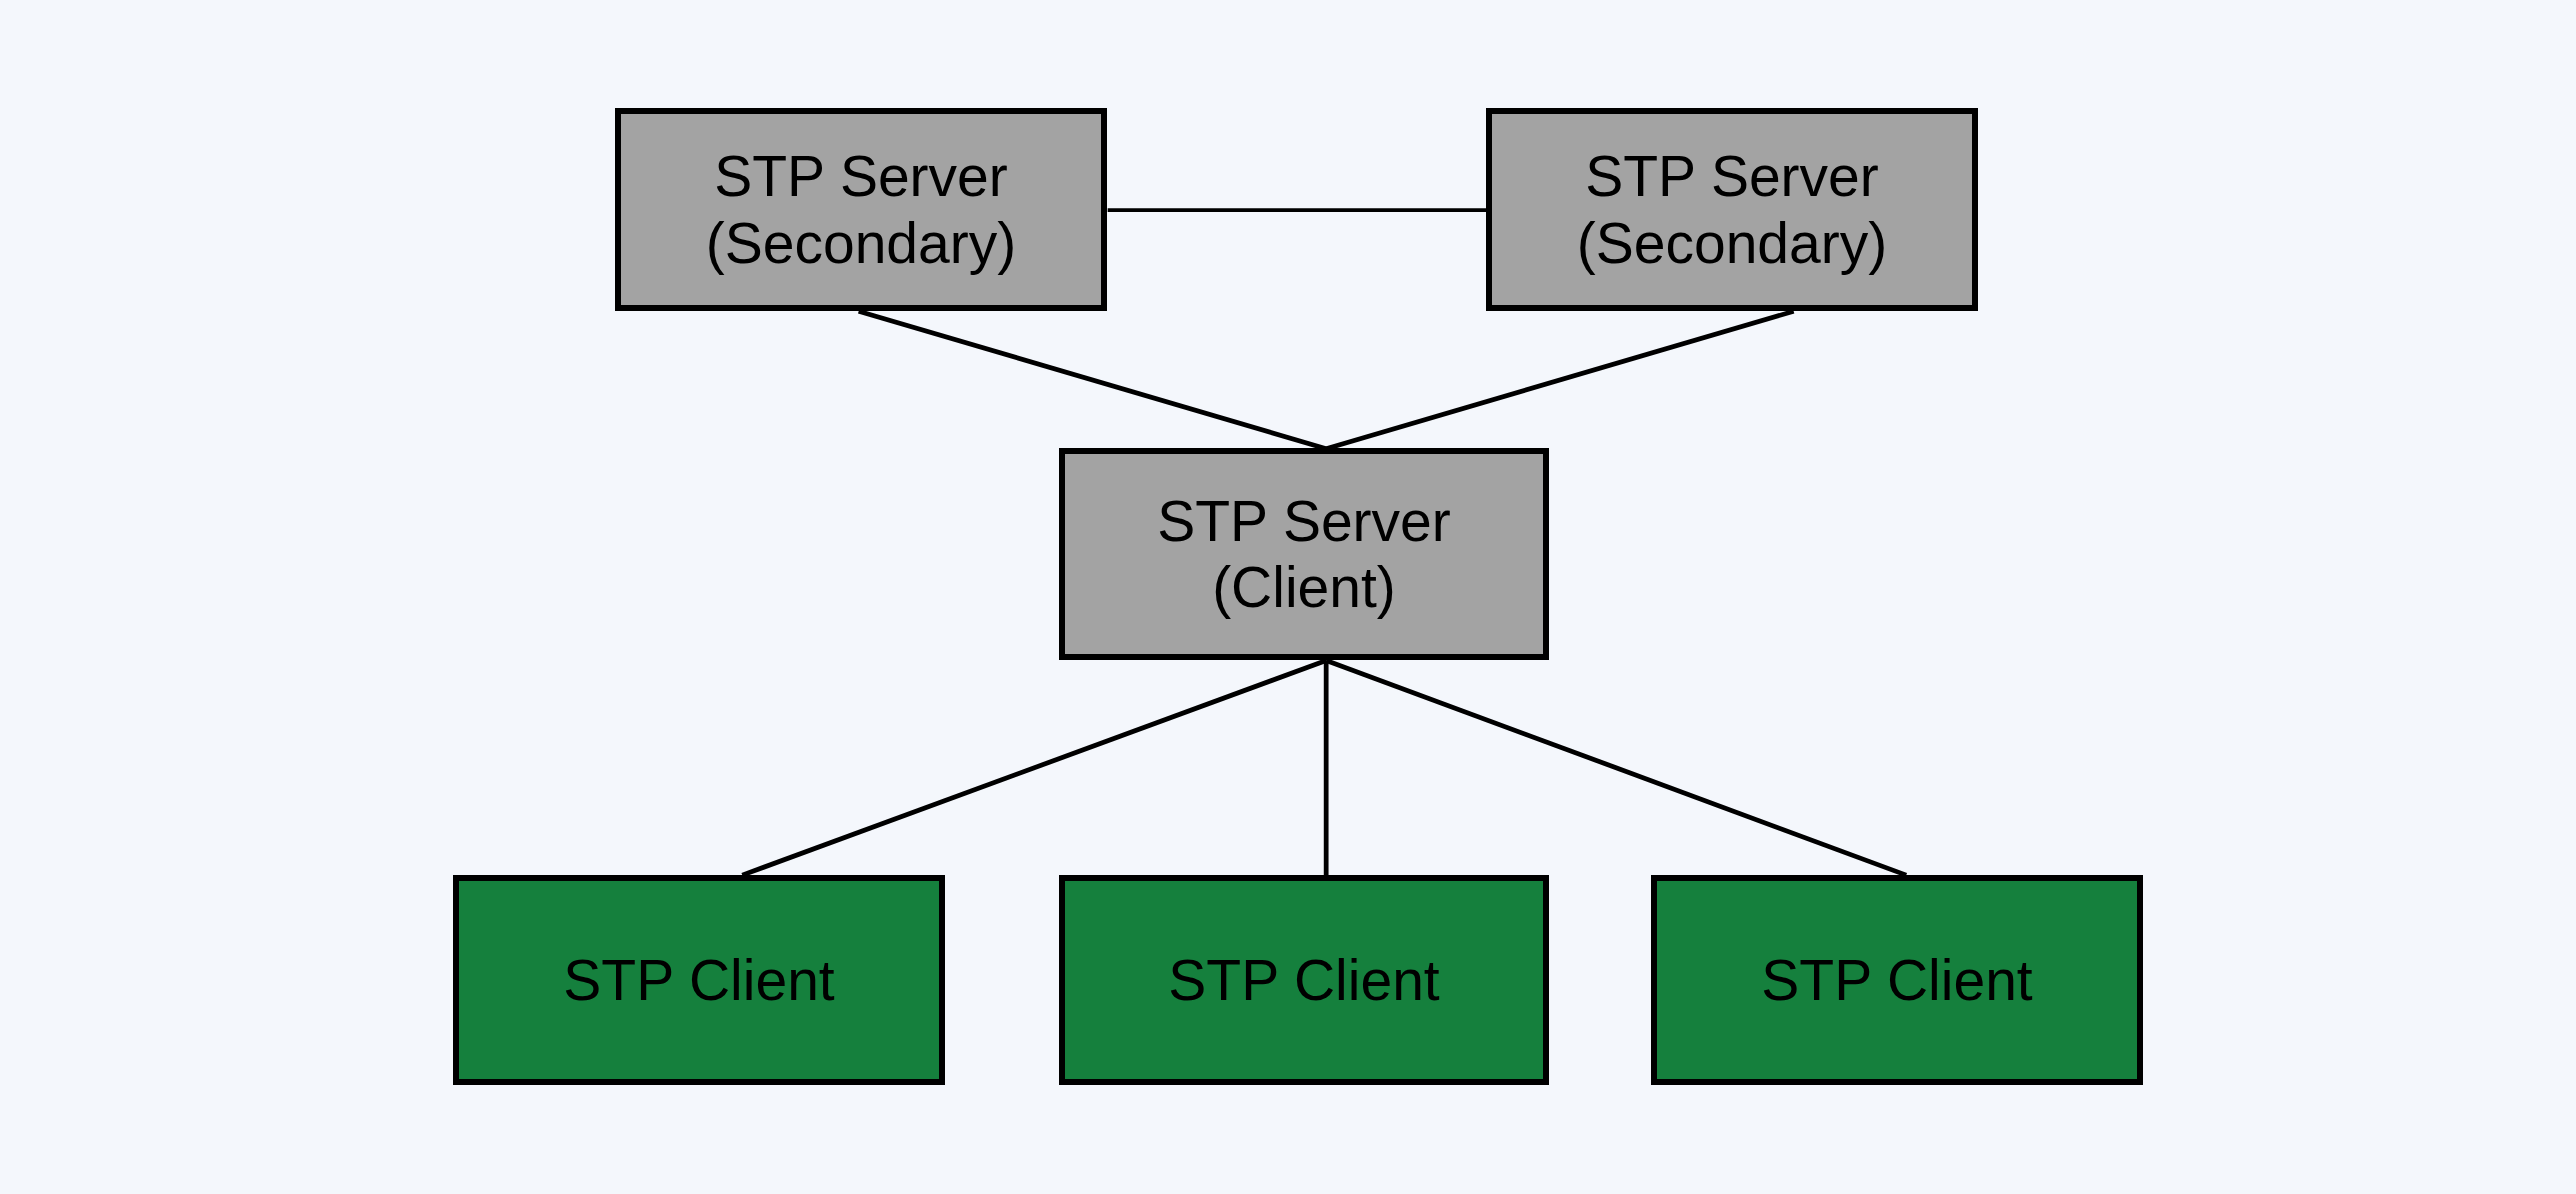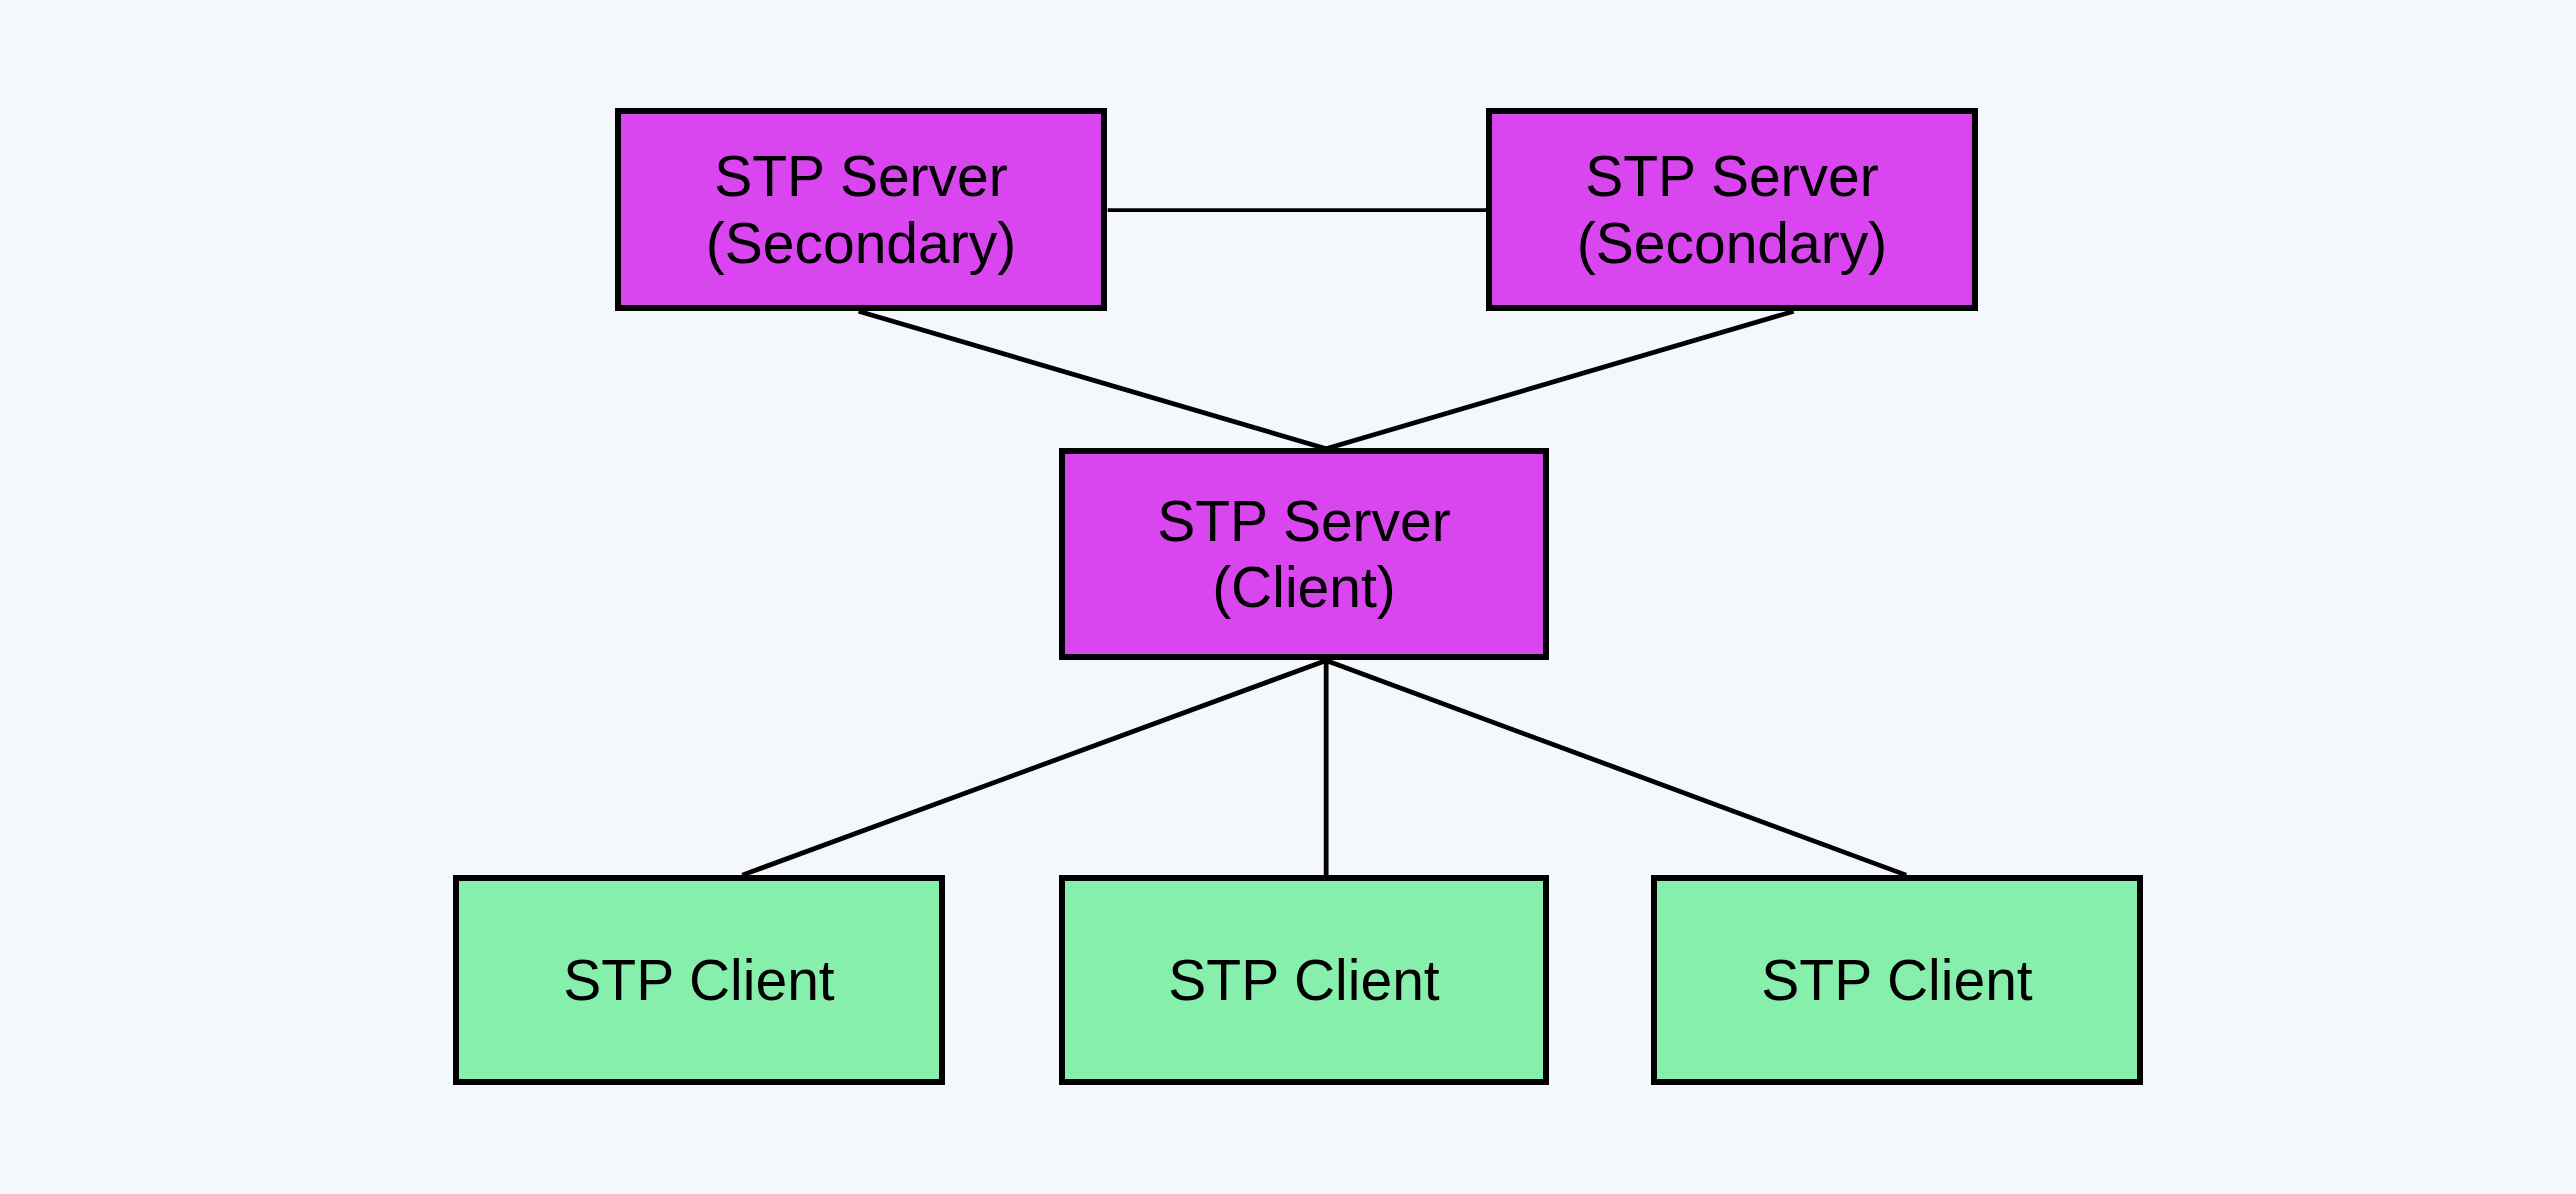--- a/index.html
+++ b/index.html
@@ -39,24 +39,24 @@
     font-size: 57px;
     line-height: 1.16;
     letter-spacing: 0px;
     z-index: 2;
   }
   .node .node-line {
     display: block;
     white-space: nowrap;
   }
   .node-server {
-    background: #d946ef;
+    background: #a3a3a3;
   }
   .node-client {
-    background: #86efac;
+    background: #15803d;
   }
   
   #node-secondary-1 { left: 615px;  top: 108px; width: 492px; height: 203px; }
   #node-secondary-2 { left: 1486px; top: 108px; width: 492px; height: 203px; }
   #node-primary    { left: 1059px; top: 448px; width: 490px; height: 212px; }
   #node-client-1   { left: 453px;  top: 875px; width: 492px; height: 210px; }
   #node-client-2   { left: 1059px; top: 875px; width: 490px; height: 210px; }
   #node-client-3   { left: 1651px; top: 875px; width: 492px; height: 210px; }
 </style>
 </head>

